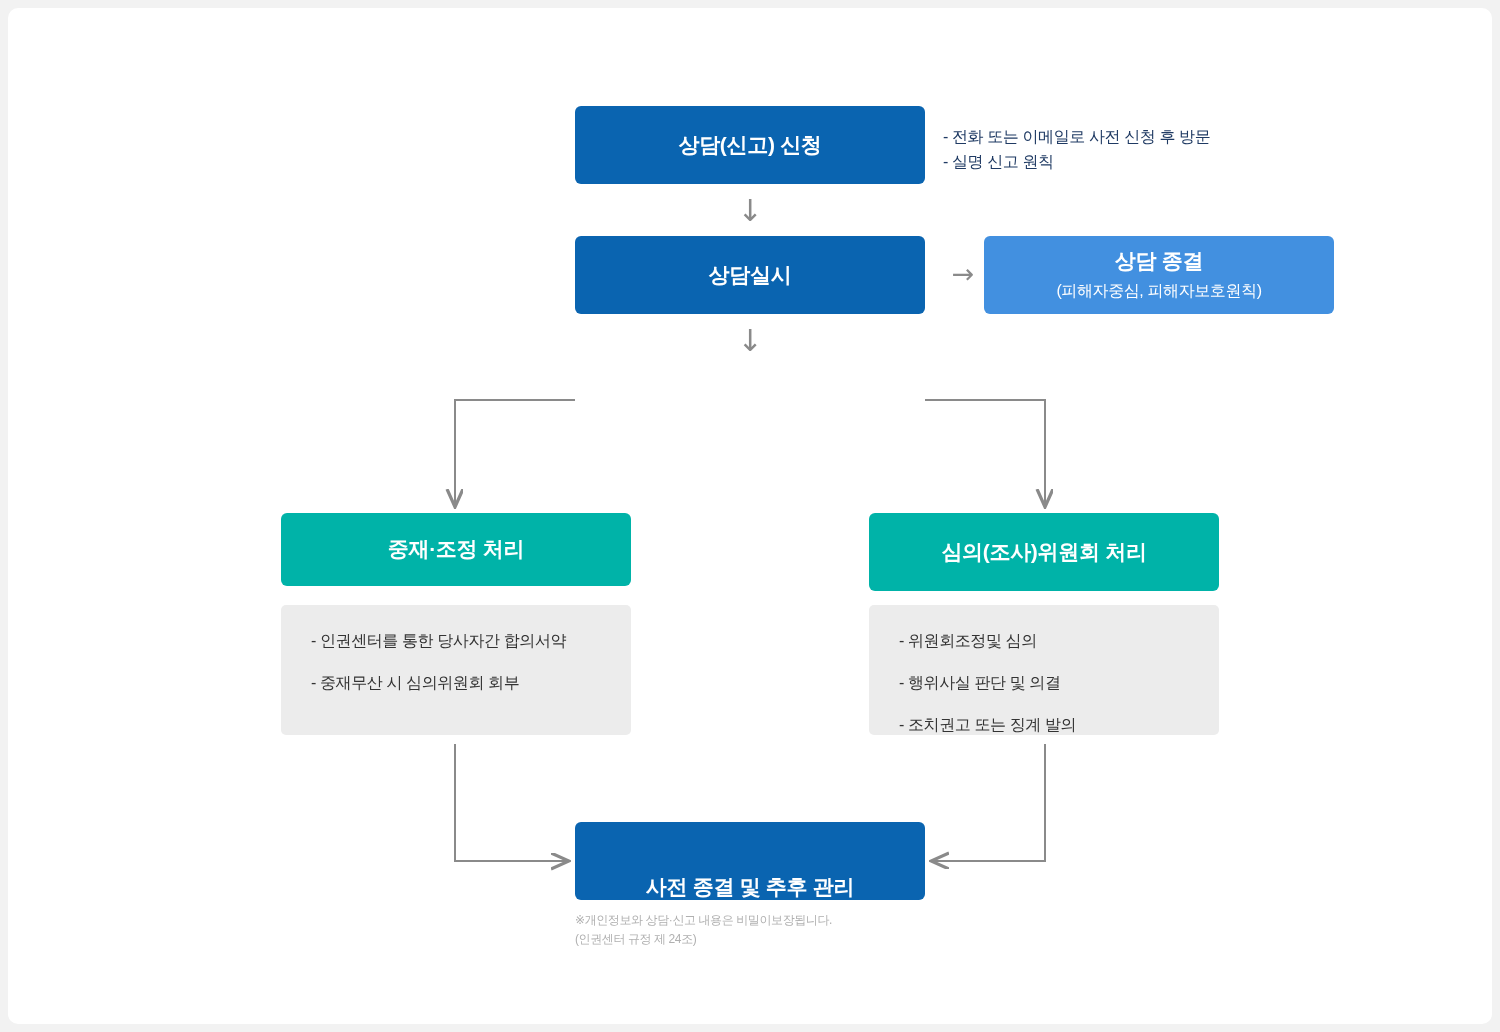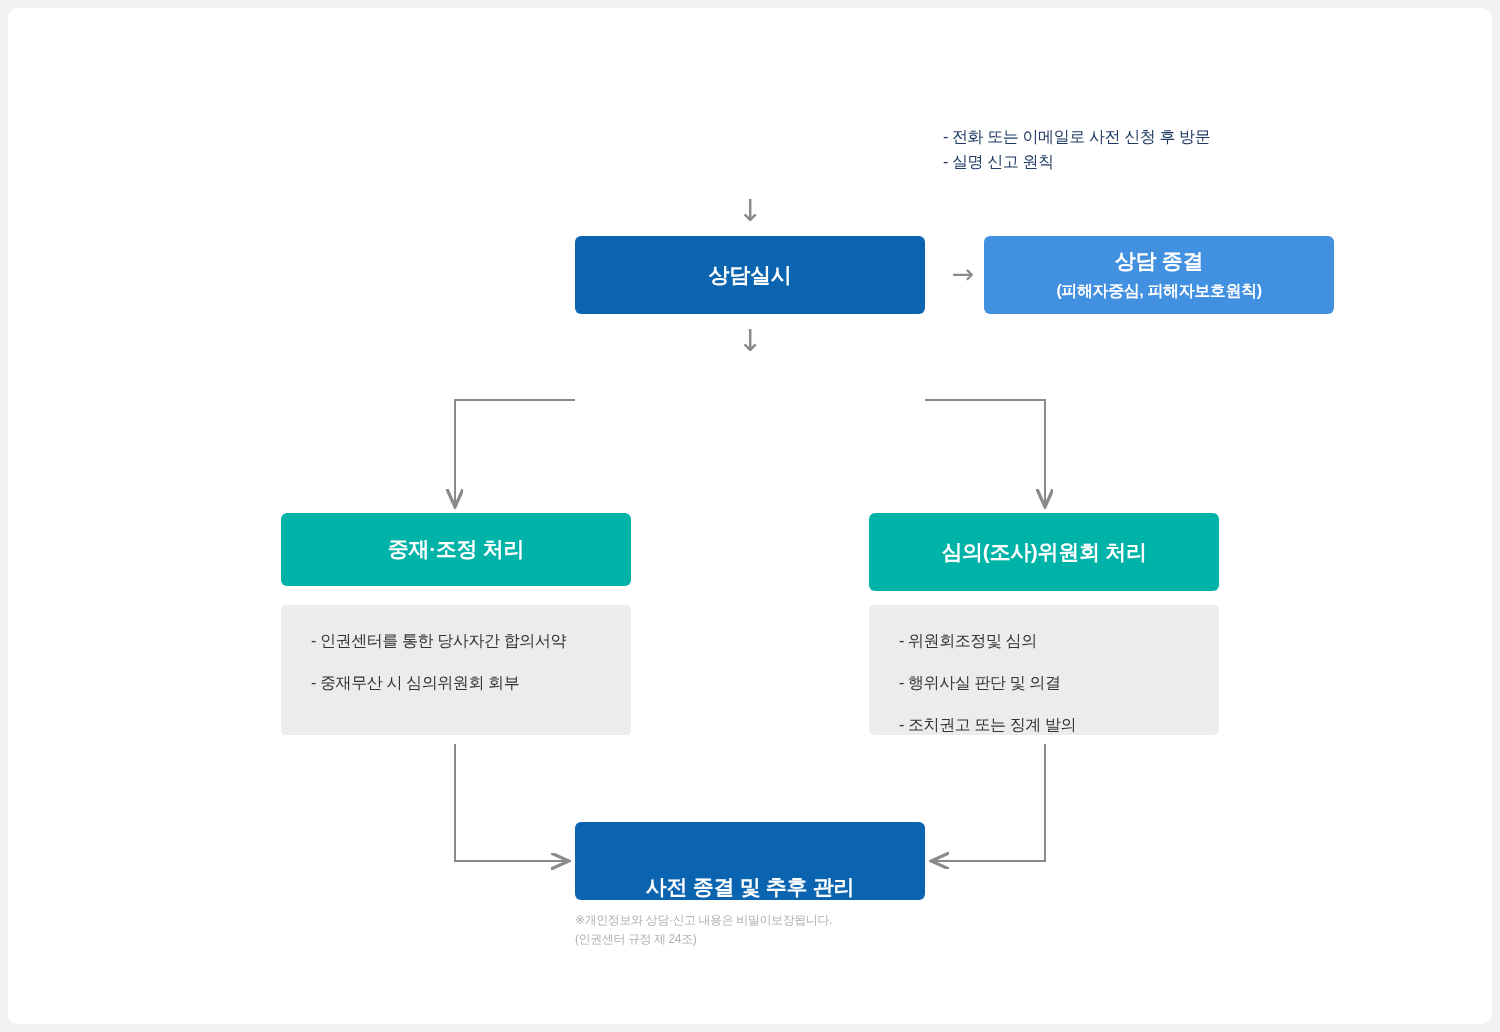--- a/index.html
+++ b/index.html
@@ -41,21 +41,21 @@
     color: #ffffff;
   }
   .node .title {
     font-size: 21px;
     font-weight: bold;
     letter-spacing: -0.3px;
     line-height: 1.25;
   }
   .node .subtitle {
     font-size: 16px;
-    font-weight: bold;
+    font-weight: normal;
     letter-spacing: -0.4px;
     line-height: 1.3;
     margin-top: 7px;
   }
   .blue   { background: #0a64b0; }
   .ltblue { background: #4290e0; }
   .teal   { background: #00b3a8; }
 
   .detail-panel {
     position: absolute;
@@ -122,20 +122,23 @@
 
       <path d="M567,392 L447,392 L447,497" fill="none" stroke="#8a8a8a" stroke-width="2" marker-end="url(#ah)"></path>
 
       <path d="M917,392 L1037,392 L1037,497" fill="none" stroke="#8a8a8a" stroke-width="2" marker-end="url(#ah)"></path>
 
       <path d="M447,736 L447,853 L559,853" fill="none" stroke="#8a8a8a" stroke-width="2" marker-end="url(#ah)"></path>
 
       <path d="M1037,736 L1037,853 L925,853" fill="none" stroke="#8a8a8a" stroke-width="2" marker-end="url(#ah)"></path>
     </svg>
 
+    <div class="node blue" style="left:567px; top:98px; width:350px; height:78px;">
+      <div class="title">상담(신고) 신청</div>
+    </div>
 
     <div class="note" style="left:935px; top:117px;">
       <div>- 전화 또는 이메일로 사전 신청 후 방문</div>
       <div>- 실명 신고 원칙</div>
     </div>
 
     <div class="glyph-arrow" style="left:727px; top:188px; width:30px;">↓</div>
 
     <div class="node blue" style="left:567px; top:228px; width:350px; height:78px;">
       <div class="title">상담실시</div>

